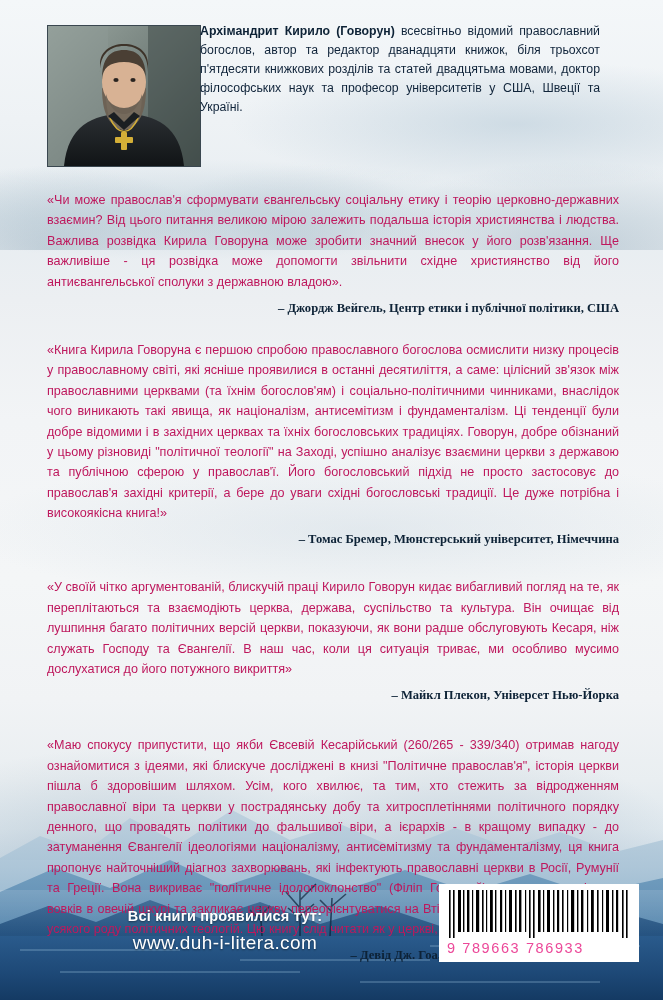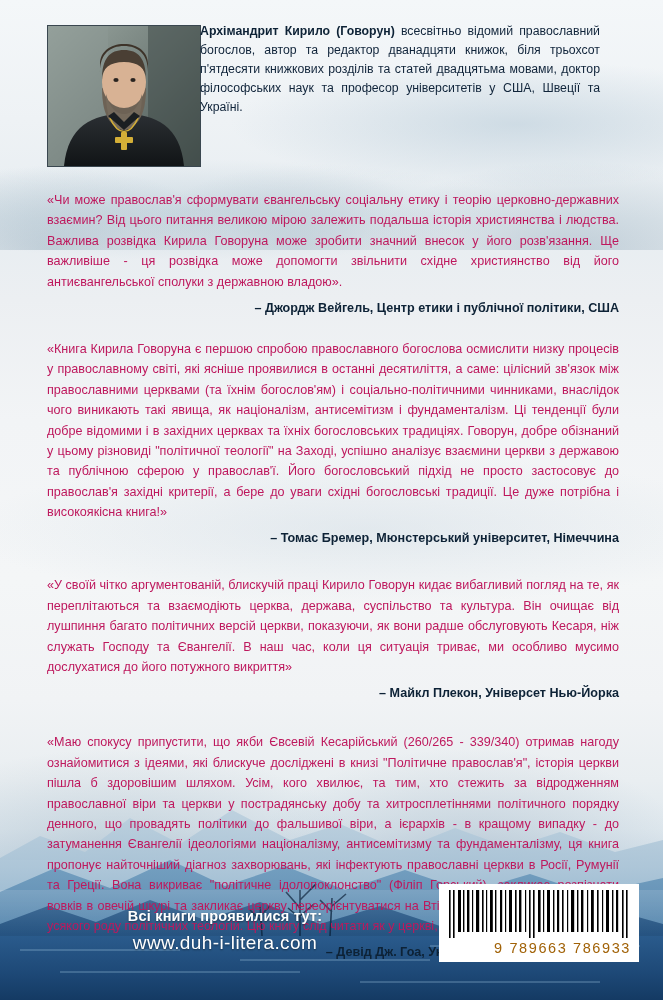--- a/index.html
+++ b/index.html
@@ -135,20 +135,21 @@
   }
   .quote.italic .quote-text {
     margin-top: 19px;
   }
   .quote-attr {
     margin-top: 9px;
     font-size: 12.6px;
     font-weight: bold;
     color: #0d2236;
     text-align: right;
+    font-family: Liberation Serif, serif;
   }
   .q1 { margin-bottom: 24px; }
   .q2 { margin-bottom: 30px; }
   .q3 { margin-bottom: 32px; }
 
   
   .publisher {
     position: absolute;
     left: 60px;
     bottom: 46px;
@@ -184,22 +185,22 @@
   .barcode-bars {
     height: 48px;
     width: 100%;
     display: block;
   }
   .barcode-digits {
     margin-top: 2px;
     font-family: "Liberation Sans", sans-serif;
     font-size: 14.5px;
     letter-spacing: 1.6px;
-    color: #a16207;
-    text-align: right;
+    color: #ec4899;
+    text-align: left;
   }
 </style>
 </head>
 <body>
 
 <div class="page">
 
   <div class="bg"></div>
   <div class="mist mist-1"></div>
   <div class="mist mist-2"></div>

